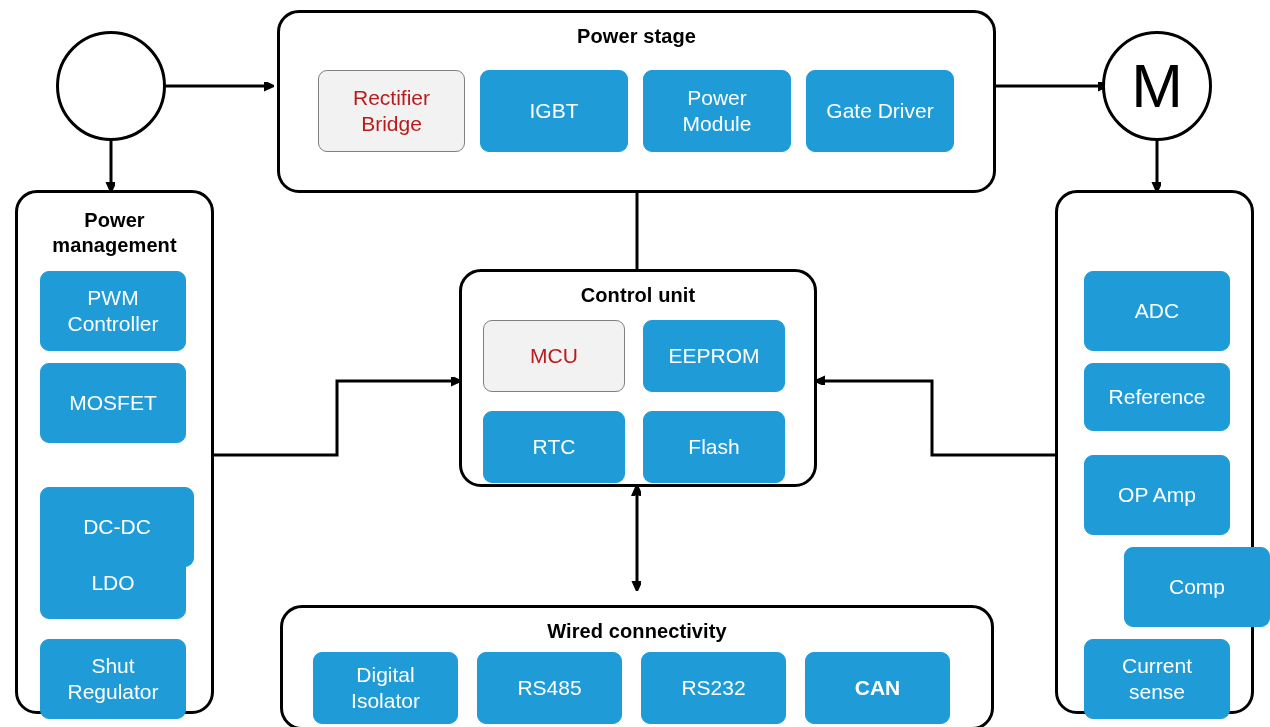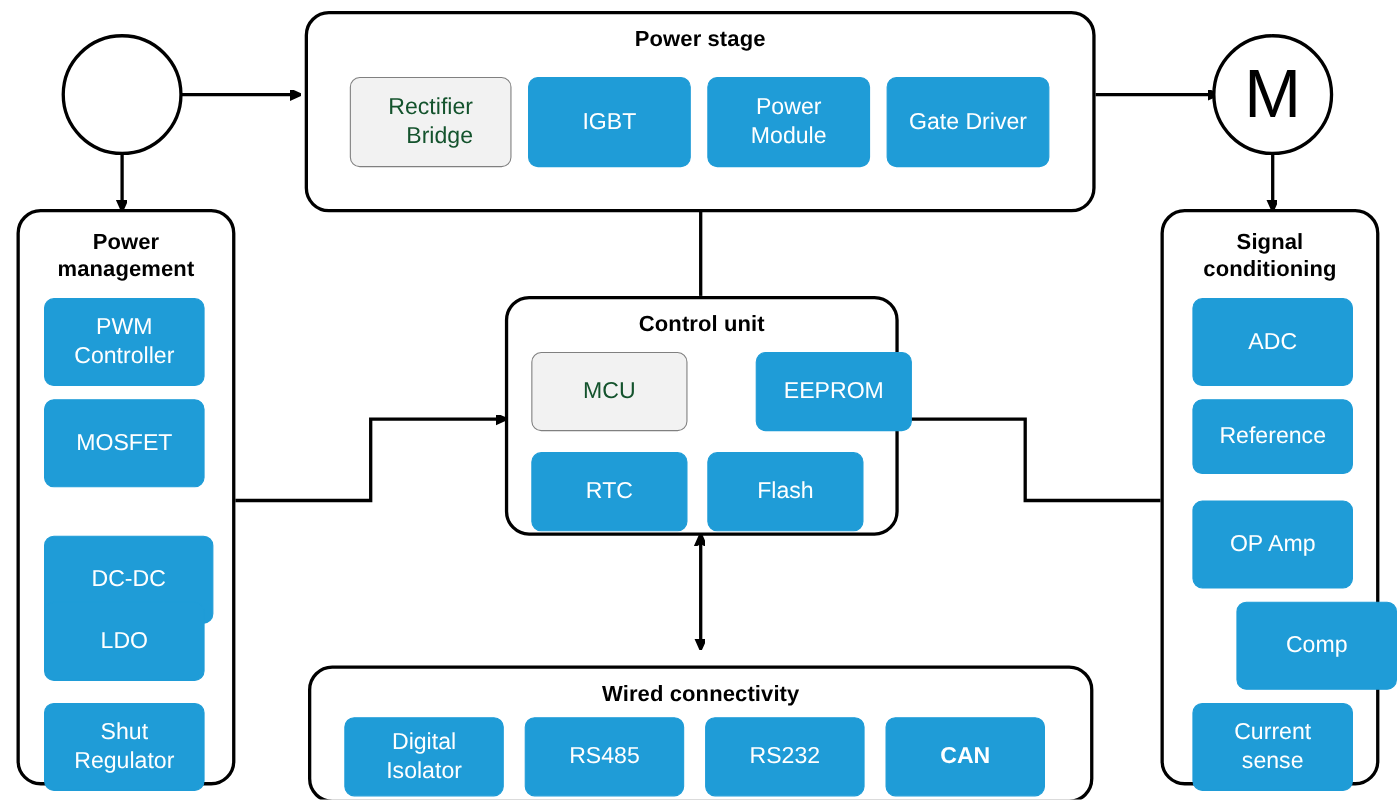--- a/index.html
+++ b/index.html
@@ -53,23 +53,22 @@
     white-space: pre-line;
     padding: 0 4px;
   }
   .block.blue {
     background: #1F9CD7;
     color: #ffffff;
     border: 1px solid #1F9CD7;
   }
   .block.gray {
     background: #F2F2F2;
-    color: #14532d;
+    color: #b91c1c;
     border: 1.5px solid #808080;
-    text-align: right;
   }
 
   
   .circ {
     position: absolute;
     box-sizing: border-box;
     border: 3px solid #000000;
     border-radius: 50%;
     background: #ffffff;
     display: flex;
@@ -156,34 +155,32 @@
     <div class="block blue" style="left:22px; top:78px; width:146px; height:80px;">PWM
 Controller</div>
     <div class="block blue" style="left:22px; top:170px; width:146px; height:80px;">MOSFET</div>
     <div class="block blue" style="left:22px; top:262px; width:154px; height:80px;margin-top:32px;">DC-DC</div>
     <div class="block blue" style="left:22px; top:354px; width:146px; height:72px;">LDO</div>
     <div class="block blue" style="left:22px; top:446px; width:146px; height:80px;">Shut
 Regulator</div>
   </div>
 
   <div class="panel" style="left:1055px; top:190px; width:199px; height:524px;">
-    <div class="panel-title" style="top:15px;">Signal
-conditioning</div>
     <div class="block blue" style="left:26px; top:78px; width:146px; height:80px;">ADC</div>
     <div class="block blue" style="left:26px; top:170px; width:146px; height:68px;">Reference</div>
     <div class="block blue" style="left:26px; top:262px; width:146px; height:80px;">OP Amp</div>
     <div class="block blue" style="left:26px; top:354px; width:146px; height:80px;margin-left:40px;">Comp</div>
     <div class="block blue" style="left:26px; top:446px; width:146px; height:80px;">Current
 sense</div>
   </div>
 
   <div class="panel" style="left:459px; top:269px; width:358px; height:218px;">
     <div class="panel-title" style="top:11px;">Control unit</div>
     <div class="block gray" style="left:21px; top:48px; width:142px; height:72px;">MCU</div>
-    <div class="block blue" style="left:181px; top:48px; width:142px; height:72px;margin-left:44px;">EEPROM</div>
+    <div class="block blue" style="left:181px; top:48px; width:142px; height:72px;">EEPROM</div>
     <div class="block blue" style="left:21px; top:139px; width:142px; height:72px;">RTC</div>
     <div class="block blue" style="left:181px; top:139px; width:142px; height:72px;">Flash</div>
   </div>
 
   <div class="panel" style="left:280px; top:589px; width:714px; height:125px;margin-top:16px;">
     <div class="panel-title" style="top:11px;">Wired connectivity</div>
     <div class="block blue" style="left:30px; top:44px; width:145px; height:72px;">Digital
 Isolator</div>
     <div class="block blue" style="left:194px; top:44px; width:145px; height:72px;">RS485</div>
     <div class="block blue" style="left:358px; top:44px; width:145px; height:72px;">RS232</div>

